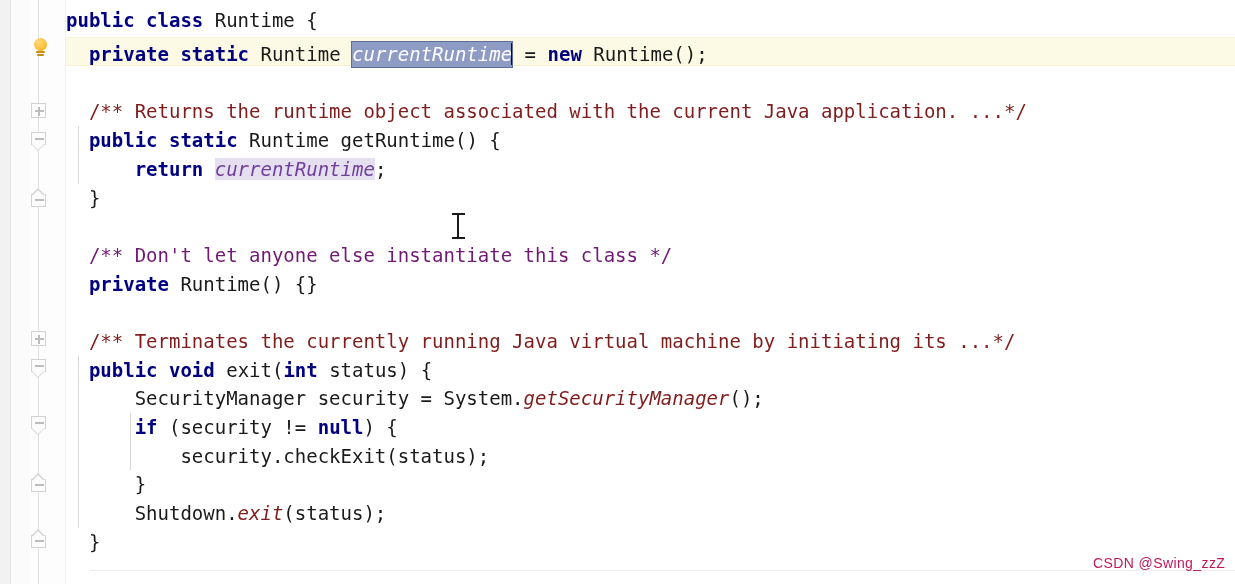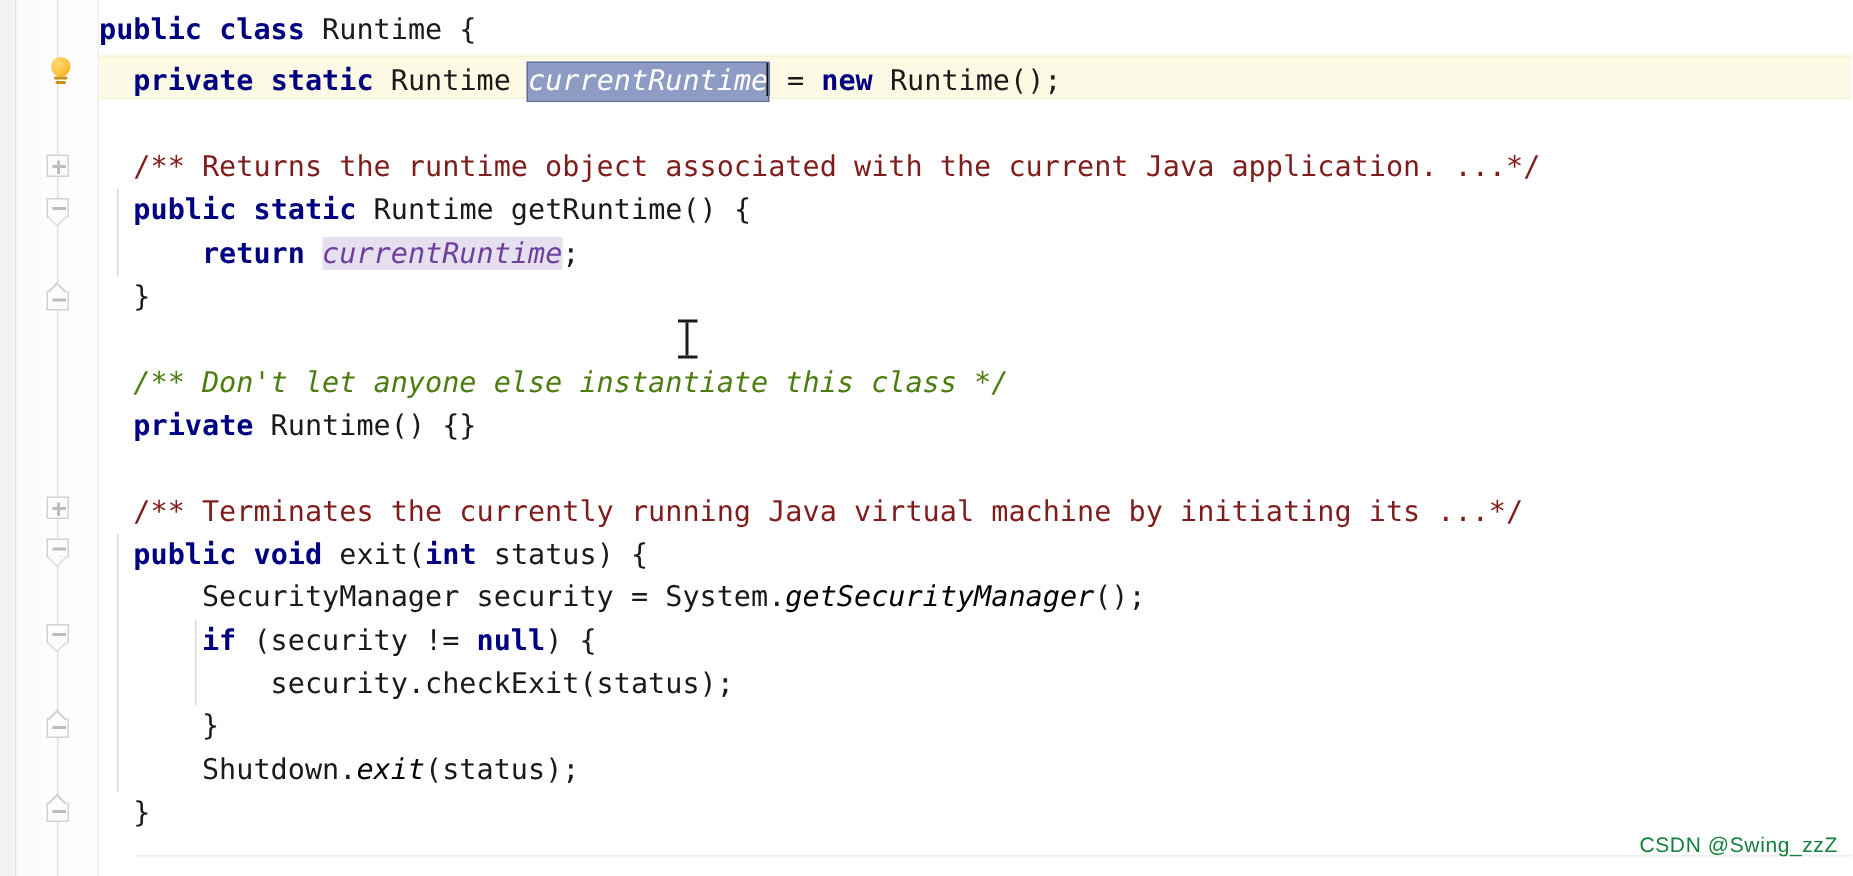--- a/index.html
+++ b/index.html
@@ -97,23 +97,23 @@
     left: 0;
     width: 1169px;
     height: 28.6px;
     white-space: pre;
   }
 
   
   .kw      { color: #000080; font-weight: bold; }
   .plain   { color: #1a1a1a; }
   .cmt     { color: #7f1d1d; }
-  .cmt-i   { color: #4d7c0f; font-style: italic; }
+  .cmt-i   { color: #701a75; }
   .field-i { color: #6f3f9e; font-style: italic; }
-  .static-i{ color: #000000; font-style: italic; }
+  .static-i{ color: #7f1d1d; font-style: italic; }
 
   
   .usage-hl {
     background: #e5dff0;
     border-radius: 1px;
   }
 
   
   .sel {
     background: #8e9bc4;
@@ -256,21 +256,21 @@
     right: 0;
     height: 1px;
     background: #eceeeb;
   }
 
   
   .watermark {
     position: absolute;
     font-family: "Liberation Sans", sans-serif;
     font-size: 14px;
-    color: #15803d;
+    color: #be185d;
     letter-spacing: 0.4px;
     white-space: nowrap;
   }
 </style>
 </head>
 <body>
 
 <div id="editor">
 
   <div class="rail-outer"></div>

